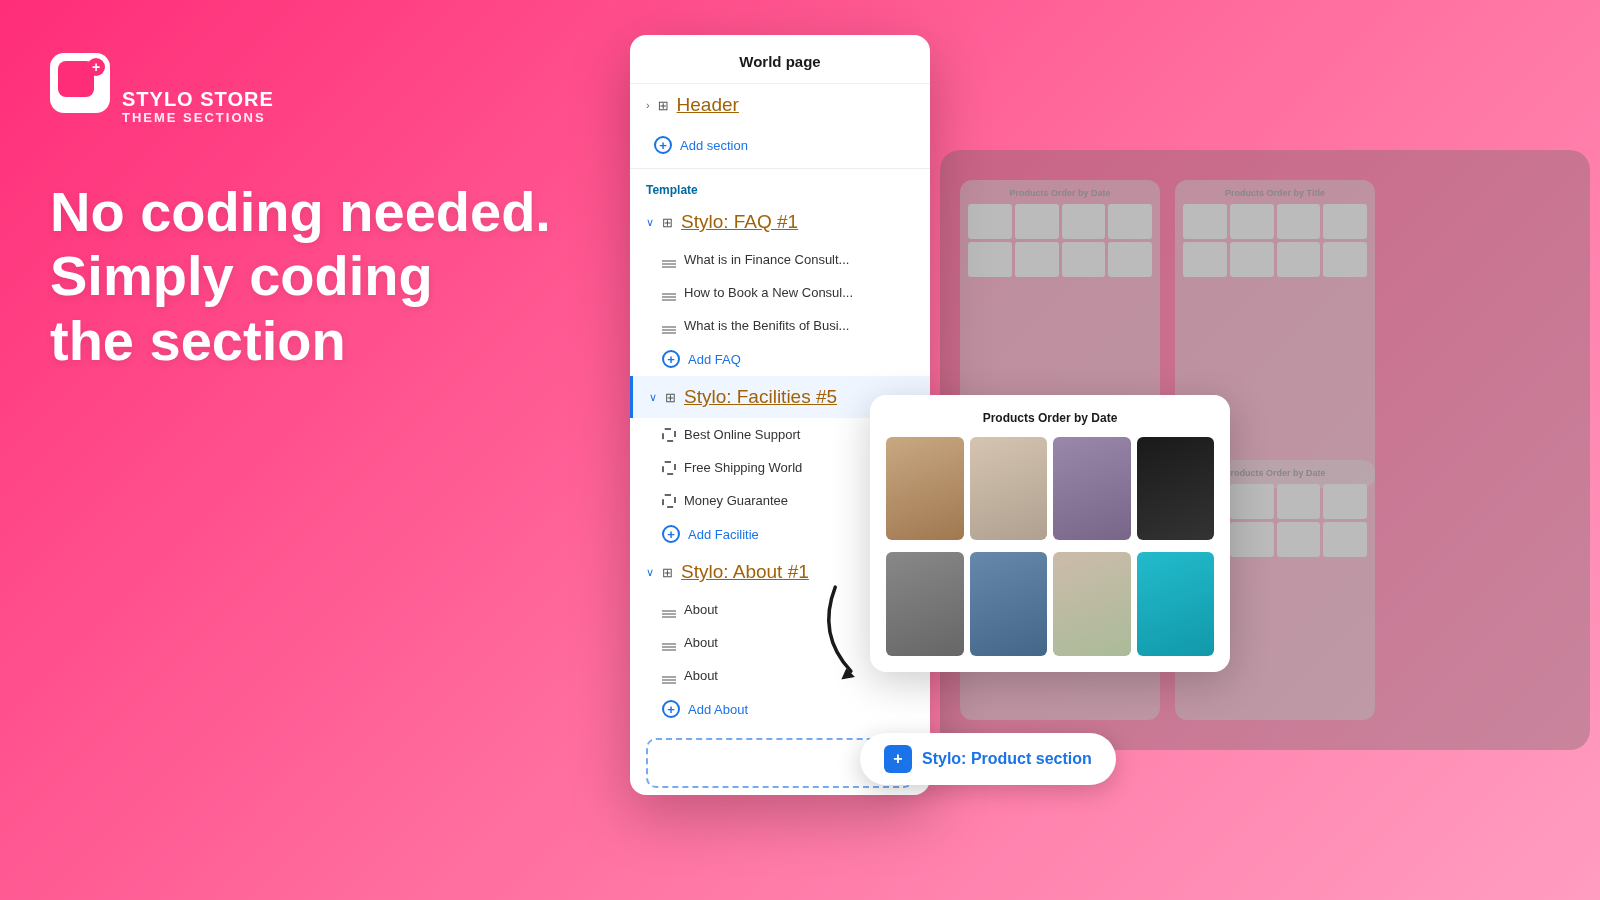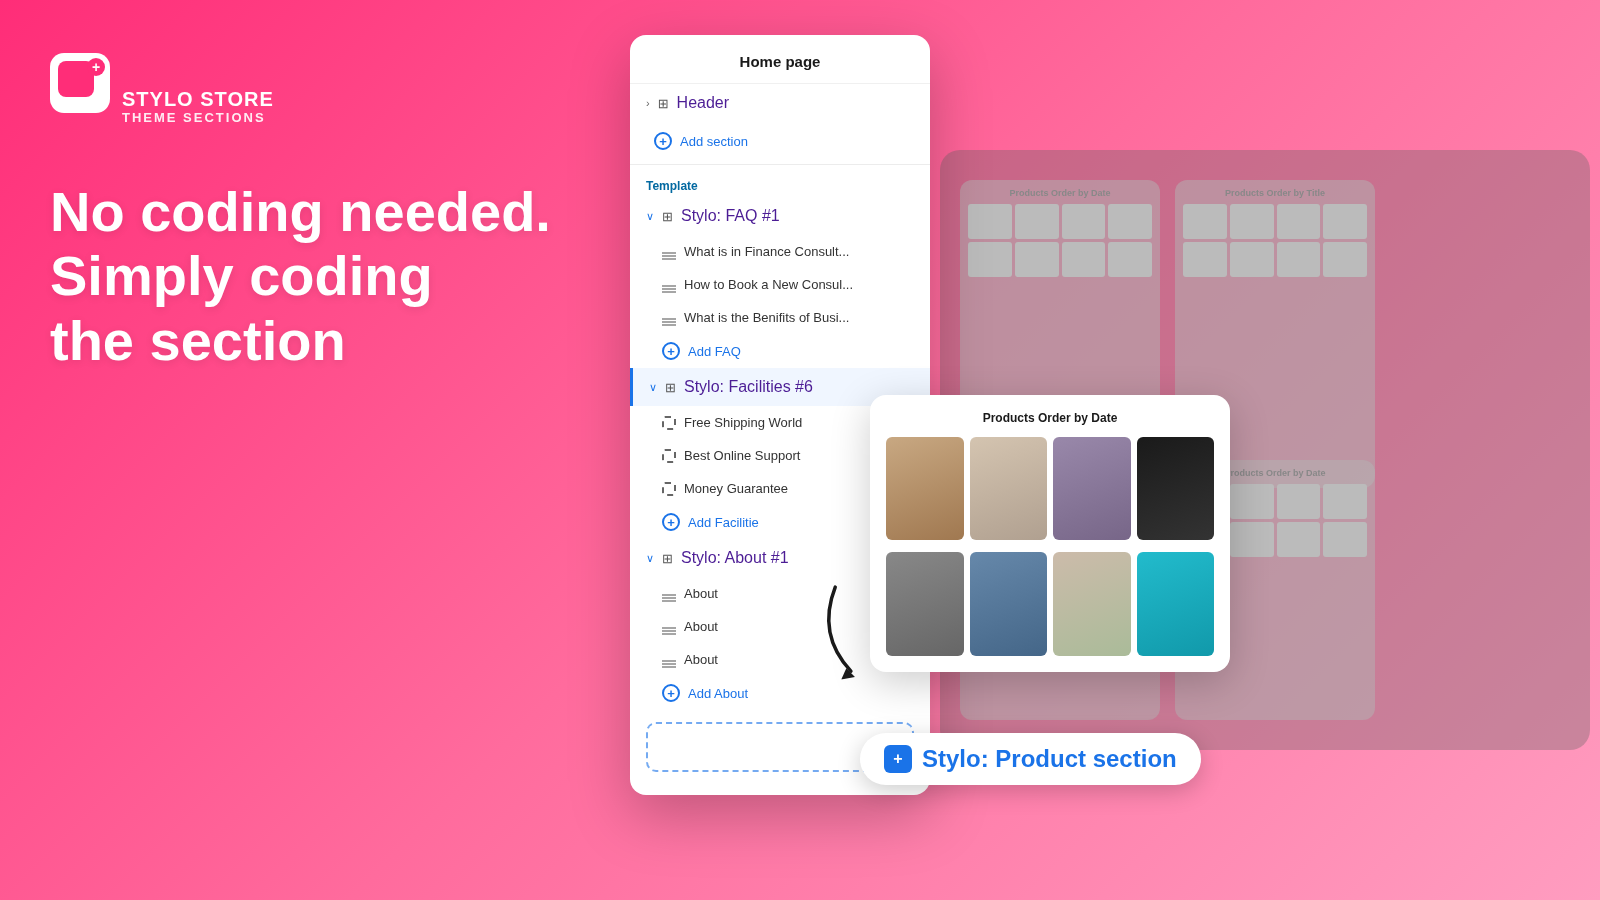--- a/index.html
+++ b/index.html
@@ -137,23 +137,24 @@
       gap: 8px;
       cursor: pointer;
     }
 
     .section-item .chevron {
       color: #666;
       font-size: 11px;
     }
 
     .section-item .item-label {
-      font-size: 16px;
-      color: #4c1d95;
+      font-size: 19px;
+      color: #a16207;
       font-weight: 500;
+      text-decoration: underline;
     }
 
     .section-item.header-row {
       padding-left: 16px;
     }
 
     .add-section-btn {
       display: flex;
       align-items: center;
       gap: 8px;
@@ -366,21 +367,21 @@
       border-radius: 6px;
       display: flex;
       align-items: center;
       justify-content: center;
       color: white;
       font-size: 16px;
       font-weight: bold;
     }
 
     .product-badge-text {
-      font-size: 24px;
+      font-size: 16px;
       font-weight: 800;
       color: #1a73e8;
     }
 
     
     .dashed-box {
       margin: 12px 16px;
       border: 2px dashed #1a73e8;
       border-radius: 10px;
       height: 50px;
@@ -466,21 +467,21 @@
       <div style="height:35px; background:#bbb; border-radius:3px;"></div>
       <div style="height:35px; background:#bbb; border-radius:3px;"></div>
       <div style="height:35px; background:#bbb; border-radius:3px;"></div>
       <div style="height:35px; background:#bbb; border-radius:3px;"></div>
     </div>
   </div>
 </div>
 
 <div class="panel-container">
   <div class="panel-header">
-    <span class="panel-title">Home page</span>
+    <span class="panel-title">World page</span>
   </div>
   <div class="panel-content">
 
     <div class="section-item header-row">
       <span class="chevron">›</span>
       <span style="font-size:13px; color:#555;">⊞</span>
       <span class="item-label">Header</span>
     </div>
 
     <div class="add-section-btn">
@@ -530,30 +531,30 @@
     </div>
 
     <div class="add-faq-btn">
       <div class="plus-circle" style="border-color:#1a73e8; color:#1a73e8; width:18px; height:18px; border-radius:50%; border:2px solid #1a73e8; display:flex; align-items:center; justify-content:center; font-size:13px; font-weight:bold;">+</div>
       <span>Add FAQ</span>
     </div>
 
     <div class="section-item active-section">
       <span class="chevron" style="color:#1a73e8;">∨</span>
       <span style="font-size:13px; color:#555;">⊞</span>
-      <span class="item-label">Stylo: Facilities #6</span>
-    </div>
-
+      <span class="item-label">Stylo: Facilities #5</span>
+    </div>
+
+    <div class="sub-item">
+      <div class="dashed-icon"></div>
+      <span class="sub-label">Best Online Support</span>
+    </div>
     <div class="sub-item">
       <div class="dashed-icon"></div>
       <span class="sub-label">Free Shipping World</span>
-    </div>
-    <div class="sub-item">
-      <div class="dashed-icon"></div>
-      <span class="sub-label">Best Online Support</span>
     </div>
     <div class="sub-item">
       <div class="dashed-icon"></div>
       <span class="sub-label">Money Guarantee</span>
     </div>
 
     <div class="add-faq-btn">
       <div style="width:18px; height:18px; border-radius:50%; border:2px solid #1a73e8; display:flex; align-items:center; justify-content:center; font-size:13px; font-weight:bold; color:#1a73e8;">+</div>
       <span>Add Facilitie</span>
     </div>

